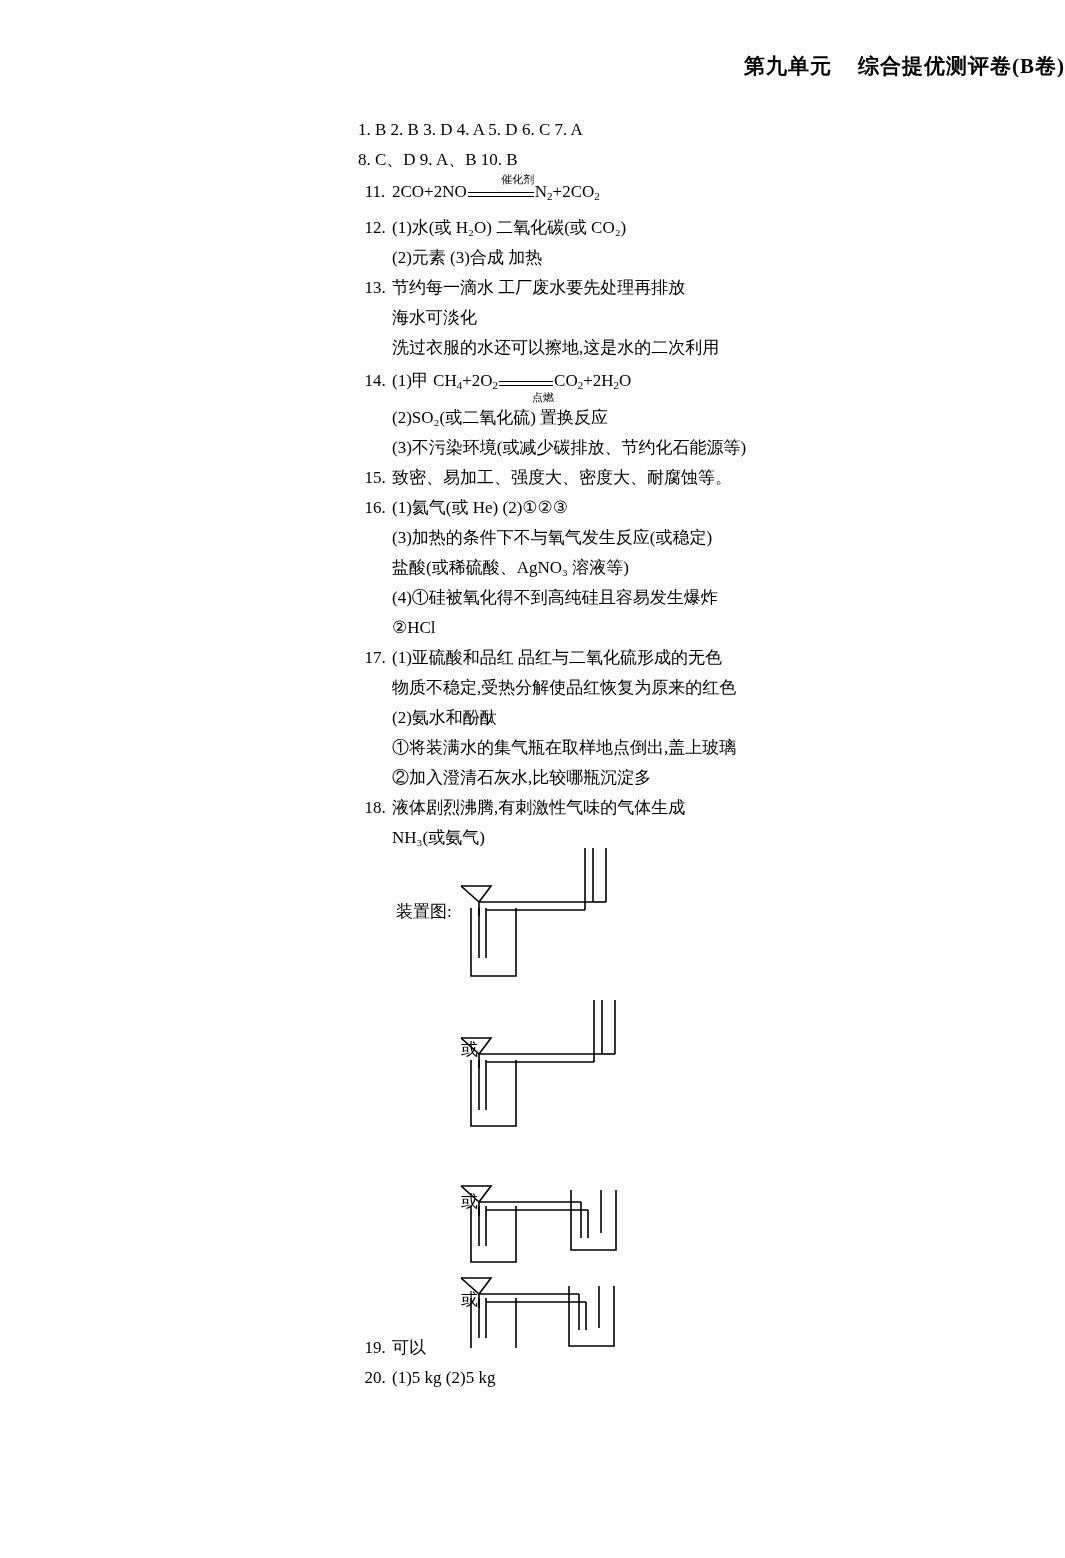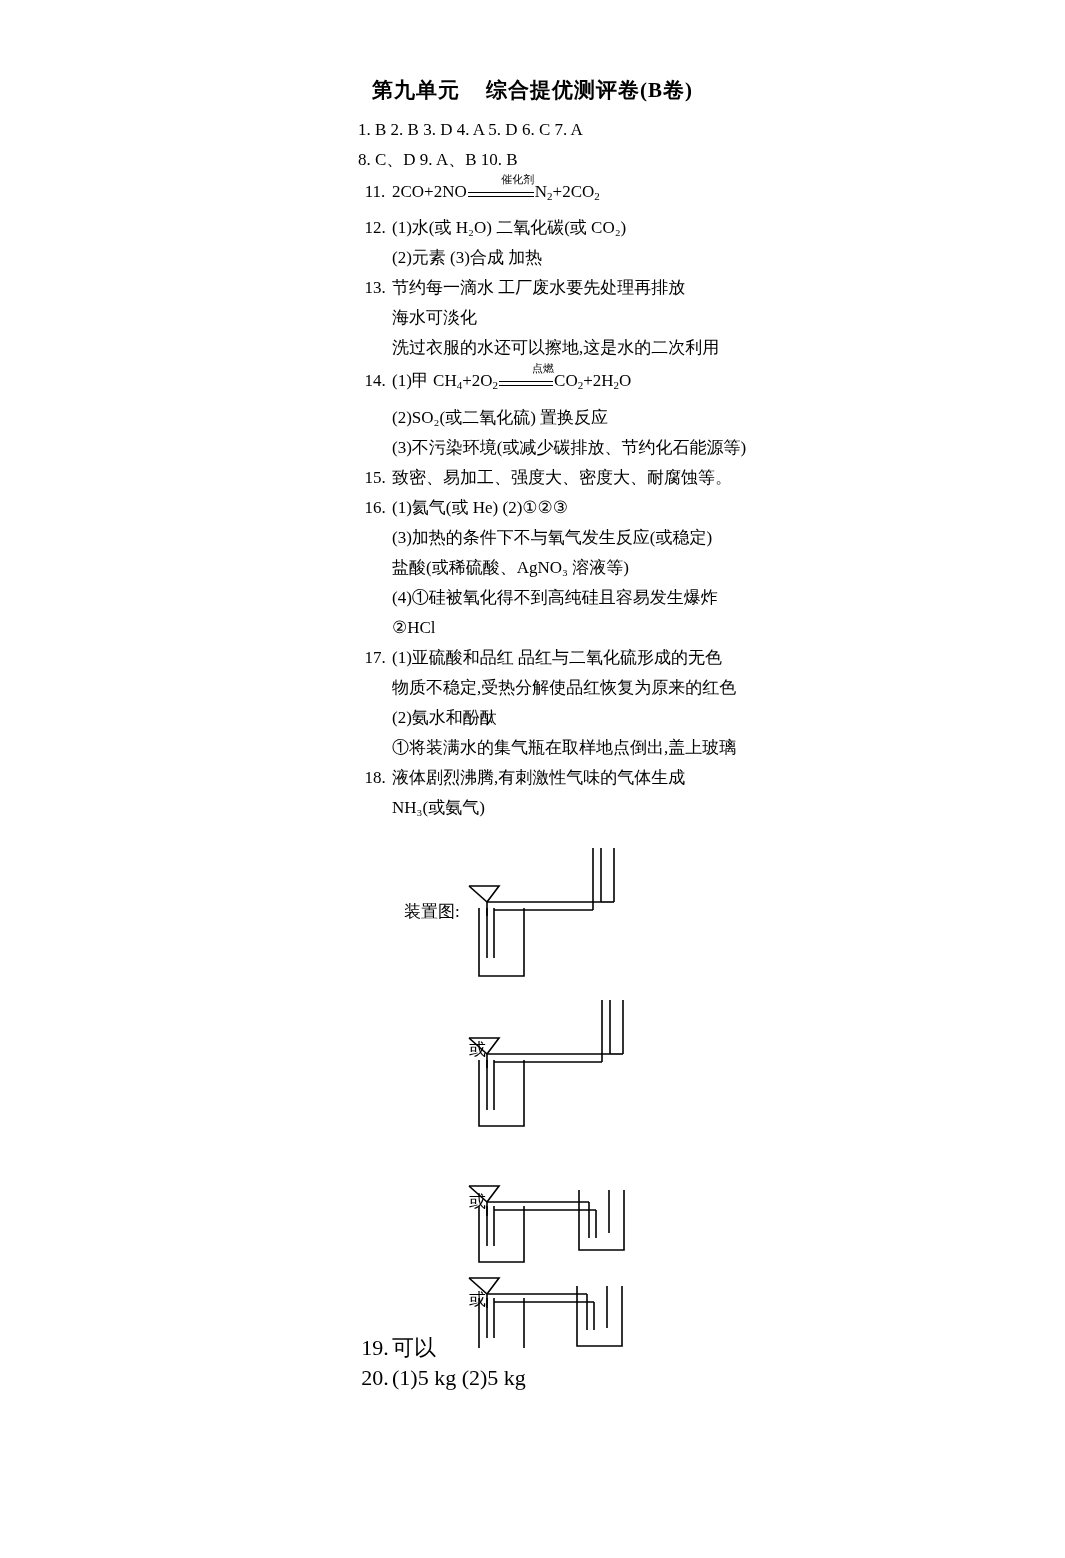--- a/index.html
+++ b/index.html
@@ -5,46 +5,46 @@
   html,body{margin:0;padding:0;background:#ffffff;}
   body{
     width:1065px;height:1558px;
     font-family:"Liberation Serif","DejaVu Serif",serif;
     color:#000;
     position:relative;
     overflow:hidden;
   }
   .page{position:absolute;left:0;top:0;width:1065px;height:1558px;}
   .title{
-    position:absolute;left:0;top:76px;width:1065px;
-    text-align:center;
+    position:absolute;left:0;top:52px;width:1065px;
+    text-align:right;
     font-size:21px;font-weight:bold;letter-spacing:1px;
   }
   .title .sp{display:inline-block;width:26px;}
   .content{
     position:absolute;left:358px;top:115px;width:600px;
     font-size:17px;line-height:30px;
   }
   .line{white-space:nowrap;position:relative;}
   .num{display:inline-block;width:34px;text-align:center;}
   .indent{padding-left:34px;}
   sub{font-size:11px;vertical-align:-3px;}
   
   .rxn{display:inline-block;position:relative;vertical-align:middle;width:66px;height:18px;margin:0 1px;}
   .rxn .bars{position:absolute;left:0;top:8px;width:66px;border-top:1.2px solid #000;border-bottom:1.2px solid #000;height:3px;}
   .rxn .cond{position:absolute;left:17px;top:-10px;width:66px;text-align:center;font-size:11px;line-height:11px;}
   .rxn2{width:54px;}
   .rxn2 .bars{width:54px;}
-  .rxn2 .cond{width:54px;}
+  .rxn2 .cond{width:54px;margin-top:29px;}
 
   
-  .figs{position:absolute;left:374px;top:838px;width:620px;height:510px;}
+  .figs{position:absolute;left:366px;top:838px;width:620px;height:510px;}
   .fig-label{position:absolute;font-size:17px;font-family:"Liberation Serif",serif;}
   svg{position:absolute;left:0;top:0;}
-  .tail{position:absolute;left:358px;top:1333px;width:600px;font-size:22px;line-height:30px;}
+  .tail{position:absolute;left:358px;top:1333px;width:600px;font-size:17px;line-height:30px;}
 </style>
 </head>
 <body>
 
 <div class="page">
 
   <div class="title">
     <span>第九单元</span><span class="sp"></span><span>综合提优测评卷(B卷)</span>
   </div>
 
@@ -85,20 +85,21 @@
     <div class="line indent">盐酸(或稀硫酸、AgNO₃ 溶液等)</div>
     <div class="line indent">(4)①硅被氧化得不到高纯硅且容易发生爆炸</div>
     <div class="line indent">②HCl</div>
 
     <div class="line">
       <span class="num">17.</span><span>(1)亚硫酸和品红    品红与二氧化硫形成的无色</span>
     </div>
     <div class="line indent">物质不稳定,受热分解使品红恢复为原来的红色</div>
     <div class="line indent">(2)氨水和酚酞</div>
     <div class="line indent">①将装满水的集气瓶在取样地点倒出,盖上玻璃</div>
+    <div class="line indent">②加入澄清石灰水,比较哪瓶沉淀多</div>
 
     <div class="line">
       <span class="num">18.</span><span>液体剧烈沸腾,有刺激性气味的气体生成</span>
     </div>
     <div class="line indent">NH₃(或氨气)</div>
 
   </div>
 
   <div class="figs">
 

